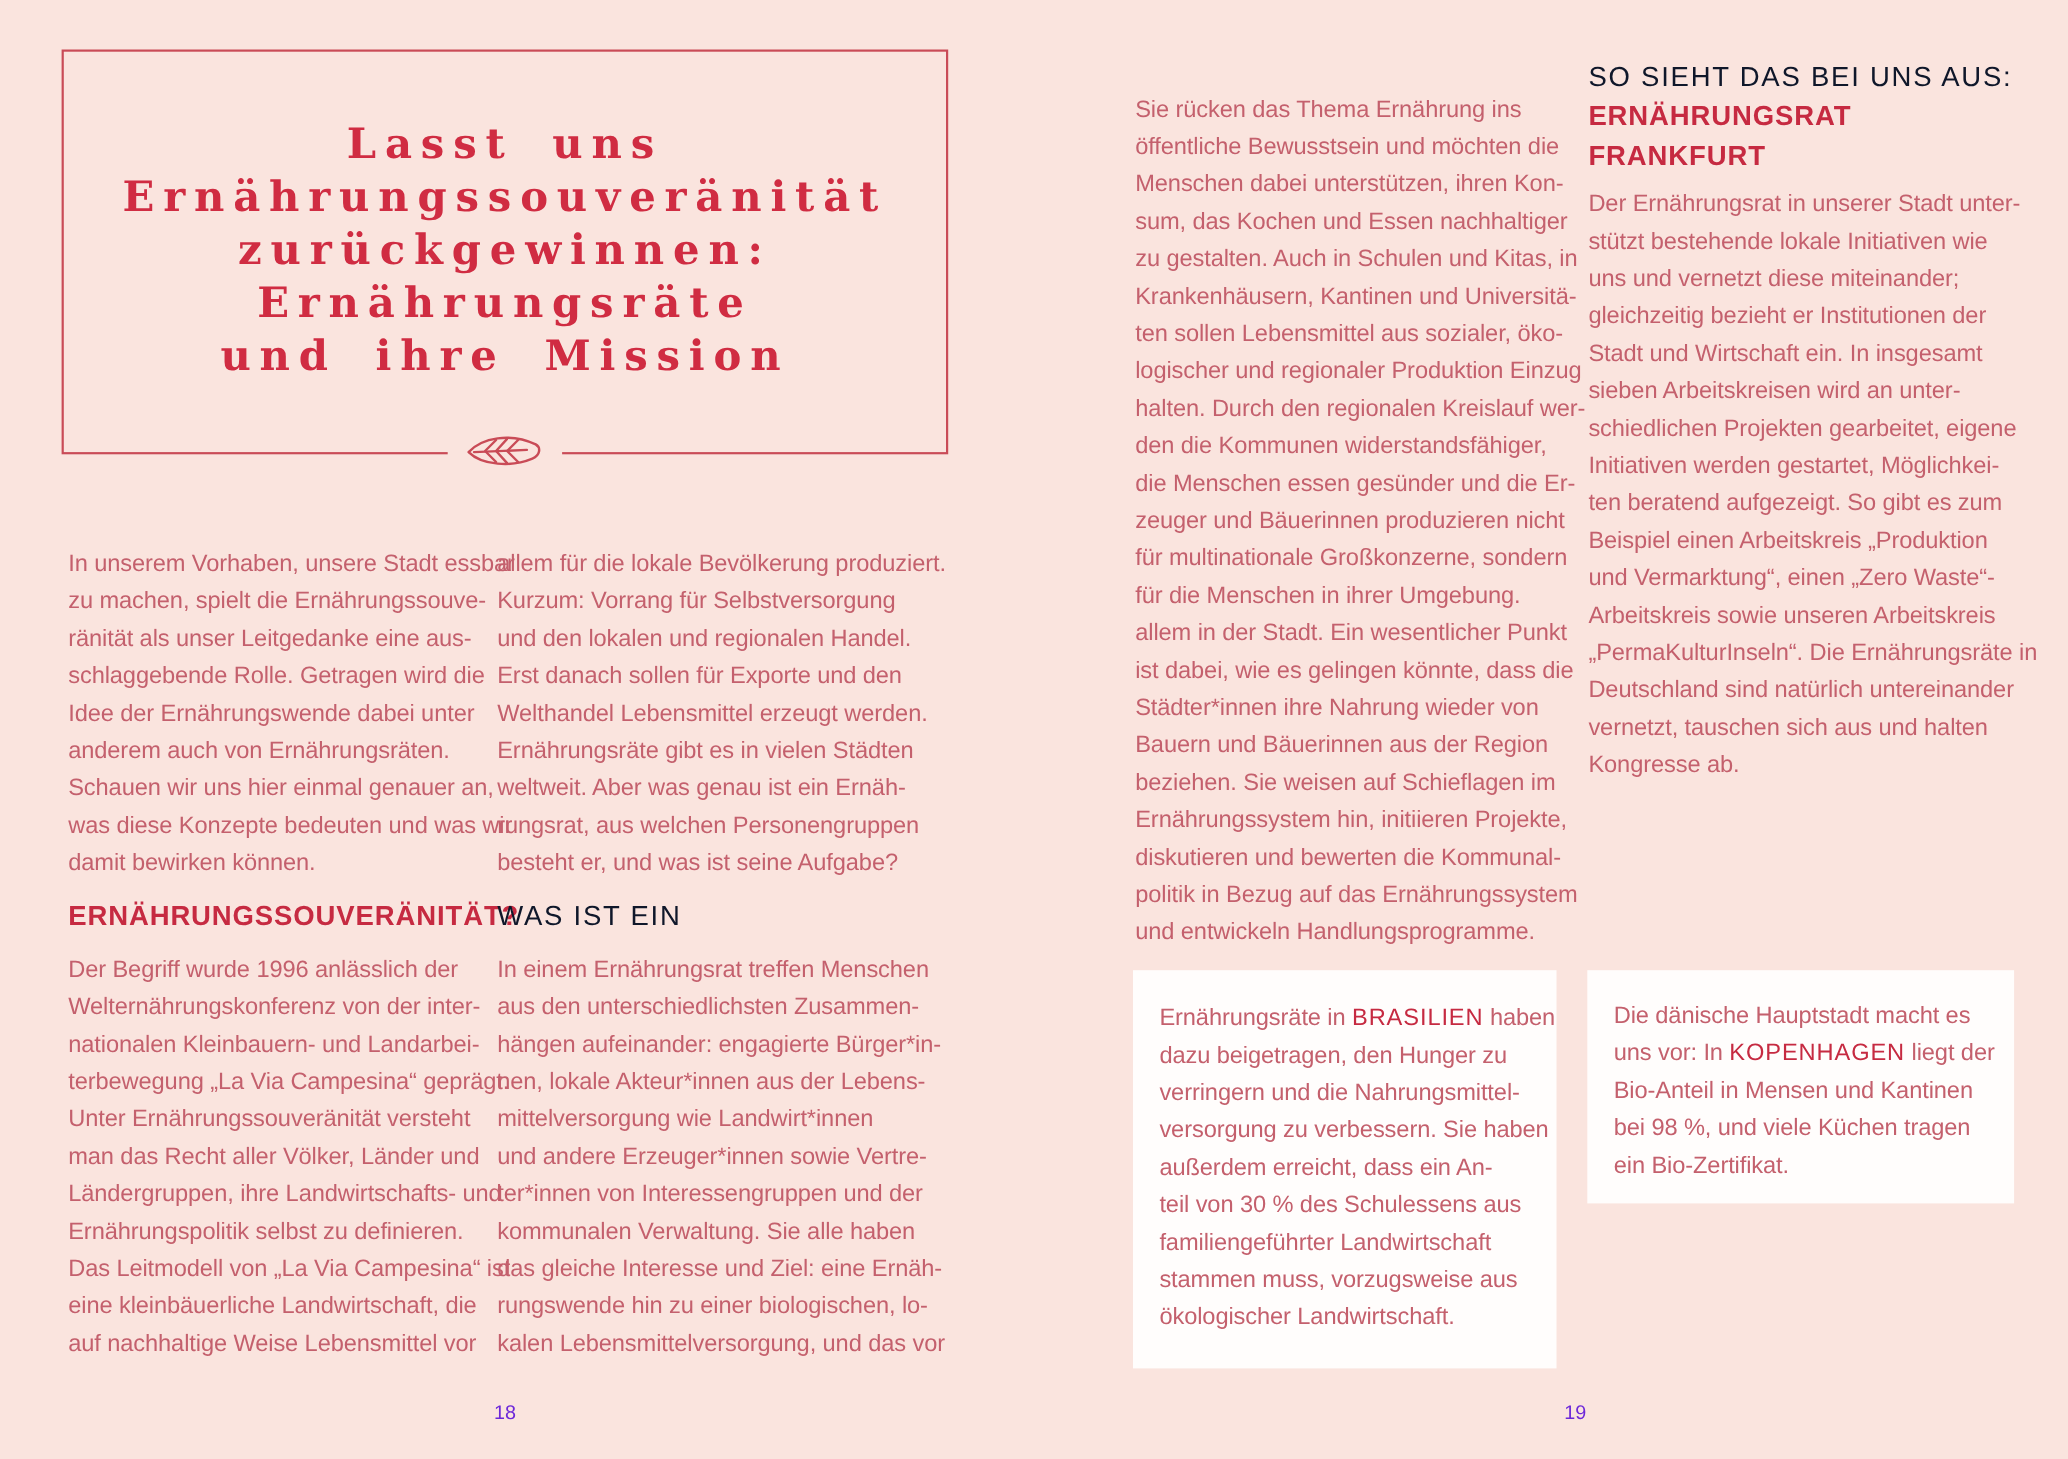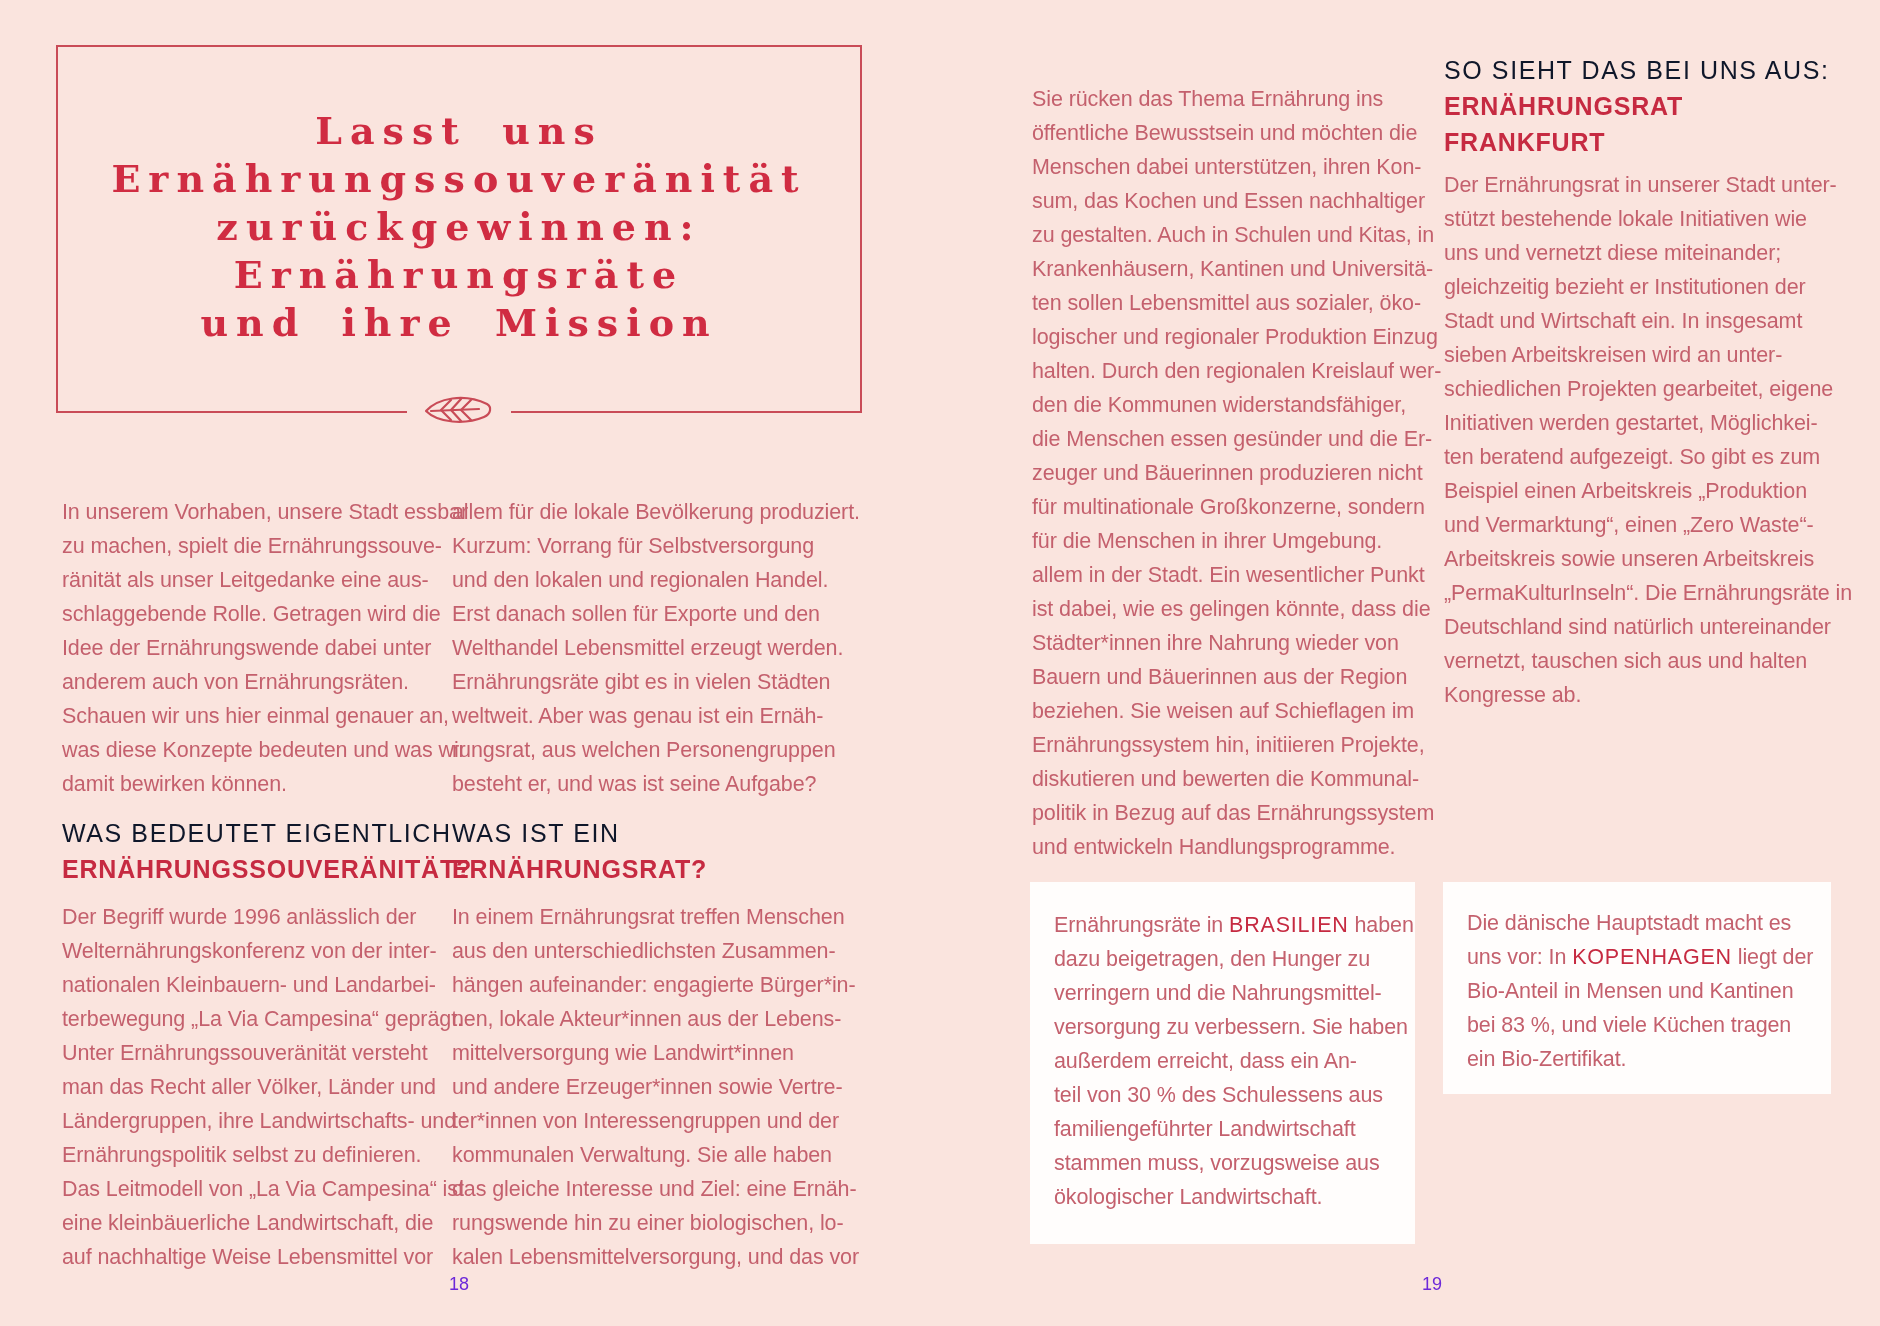--- a/index.html
+++ b/index.html
@@ -93,21 +93,20 @@
       <p class="para">In unserem Vorhaben, unsere Stadt essbar
 zu machen, spielt die Ernährungssouve-
 ränität als unser Leitgedanke eine aus-
 schlaggebende Rolle. Getragen wird die
 Idee der Ernährungswende dabei unter
 anderem auch von Ernährungsräten.
 Schauen wir uns hier einmal genauer an,
 was diese Konzepte bedeuten und was wir
 damit bewirken können.</p>
       <div class="heading">
-        <span class="h-light">WAS BEDEUTET EIGENTLICH</span>
         <span class="h-bold">ERNÄHRUNGSSOUVERÄNITÄT?</span>
       </div>
       <p class="para">Der Begriff wurde 1996 anlässlich der
 Welternährungskonferenz von der inter-
 nationalen Kleinbauern- und Landarbei-
 terbewegung „La Via Campesina“ geprägt.
 Unter Ernährungssouveränität versteht
 man das Recht aller Völker, Länder und
 Ländergruppen, ihre Landwirtschafts- und
 Ernährungspolitik selbst zu definieren.
@@ -121,21 +120,20 @@
 Kurzum: Vorrang für Selbstversorgung
 und den lokalen und regionalen Handel.
 Erst danach sollen für Exporte und den
 Welthandel Lebensmittel erzeugt werden.
 Ernährungsräte gibt es in vielen Städten
 weltweit. Aber was genau ist ein Ernäh-
 rungsrat, aus welchen Personengruppen
 besteht er, und was ist seine Aufgabe?</p>
       <div class="heading">
         <span class="h-light">WAS IST EIN</span>
-        <span class="h-bold">ERNÄHRUNGSRAT?</span>
       </div>
       <p class="para">In einem Ernährungsrat treffen Menschen
 aus den unterschiedlichsten Zusammen-
 hängen aufeinander: engagierte Bürger*in-
 nen, lokale Akteur*innen aus der Lebens-
 mittelversorgung wie Landwirt*innen
 und andere Erzeuger*innen sowie Vertre-
 ter*innen von Interessengruppen und der
 kommunalen Verwaltung. Sie alle haben
 das gleiche Interesse und Ziel: eine Ernäh-
@@ -206,20 +204,20 @@
 „PermaKulturInseln“. Die Ernährungsräte in
 Deutschland sind natürlich untereinander
 vernetzt, tauschen sich aus und halten
 Kongresse ab.</p>
     </div>
 
     <div class="info-box" style="left:1443px;top:882px;width:388px;height:212px;padding-top:24px;">
       <p class="para"><span>Die dänische Hauptstadt macht es
 uns vor: In </span><span class="hl">KOPENHAGEN</span><span> liegt der
 Bio-Anteil in Mensen und Kantinen
-bei 83 %, und viele Küchen tragen
+bei 98 %, und viele Küchen tragen
 ein Bio-Zertifikat.</span></p>
     </div>
 
     <div class="page-num right">19</div>
   </div>
 
 </div>
 
 </body></html>

